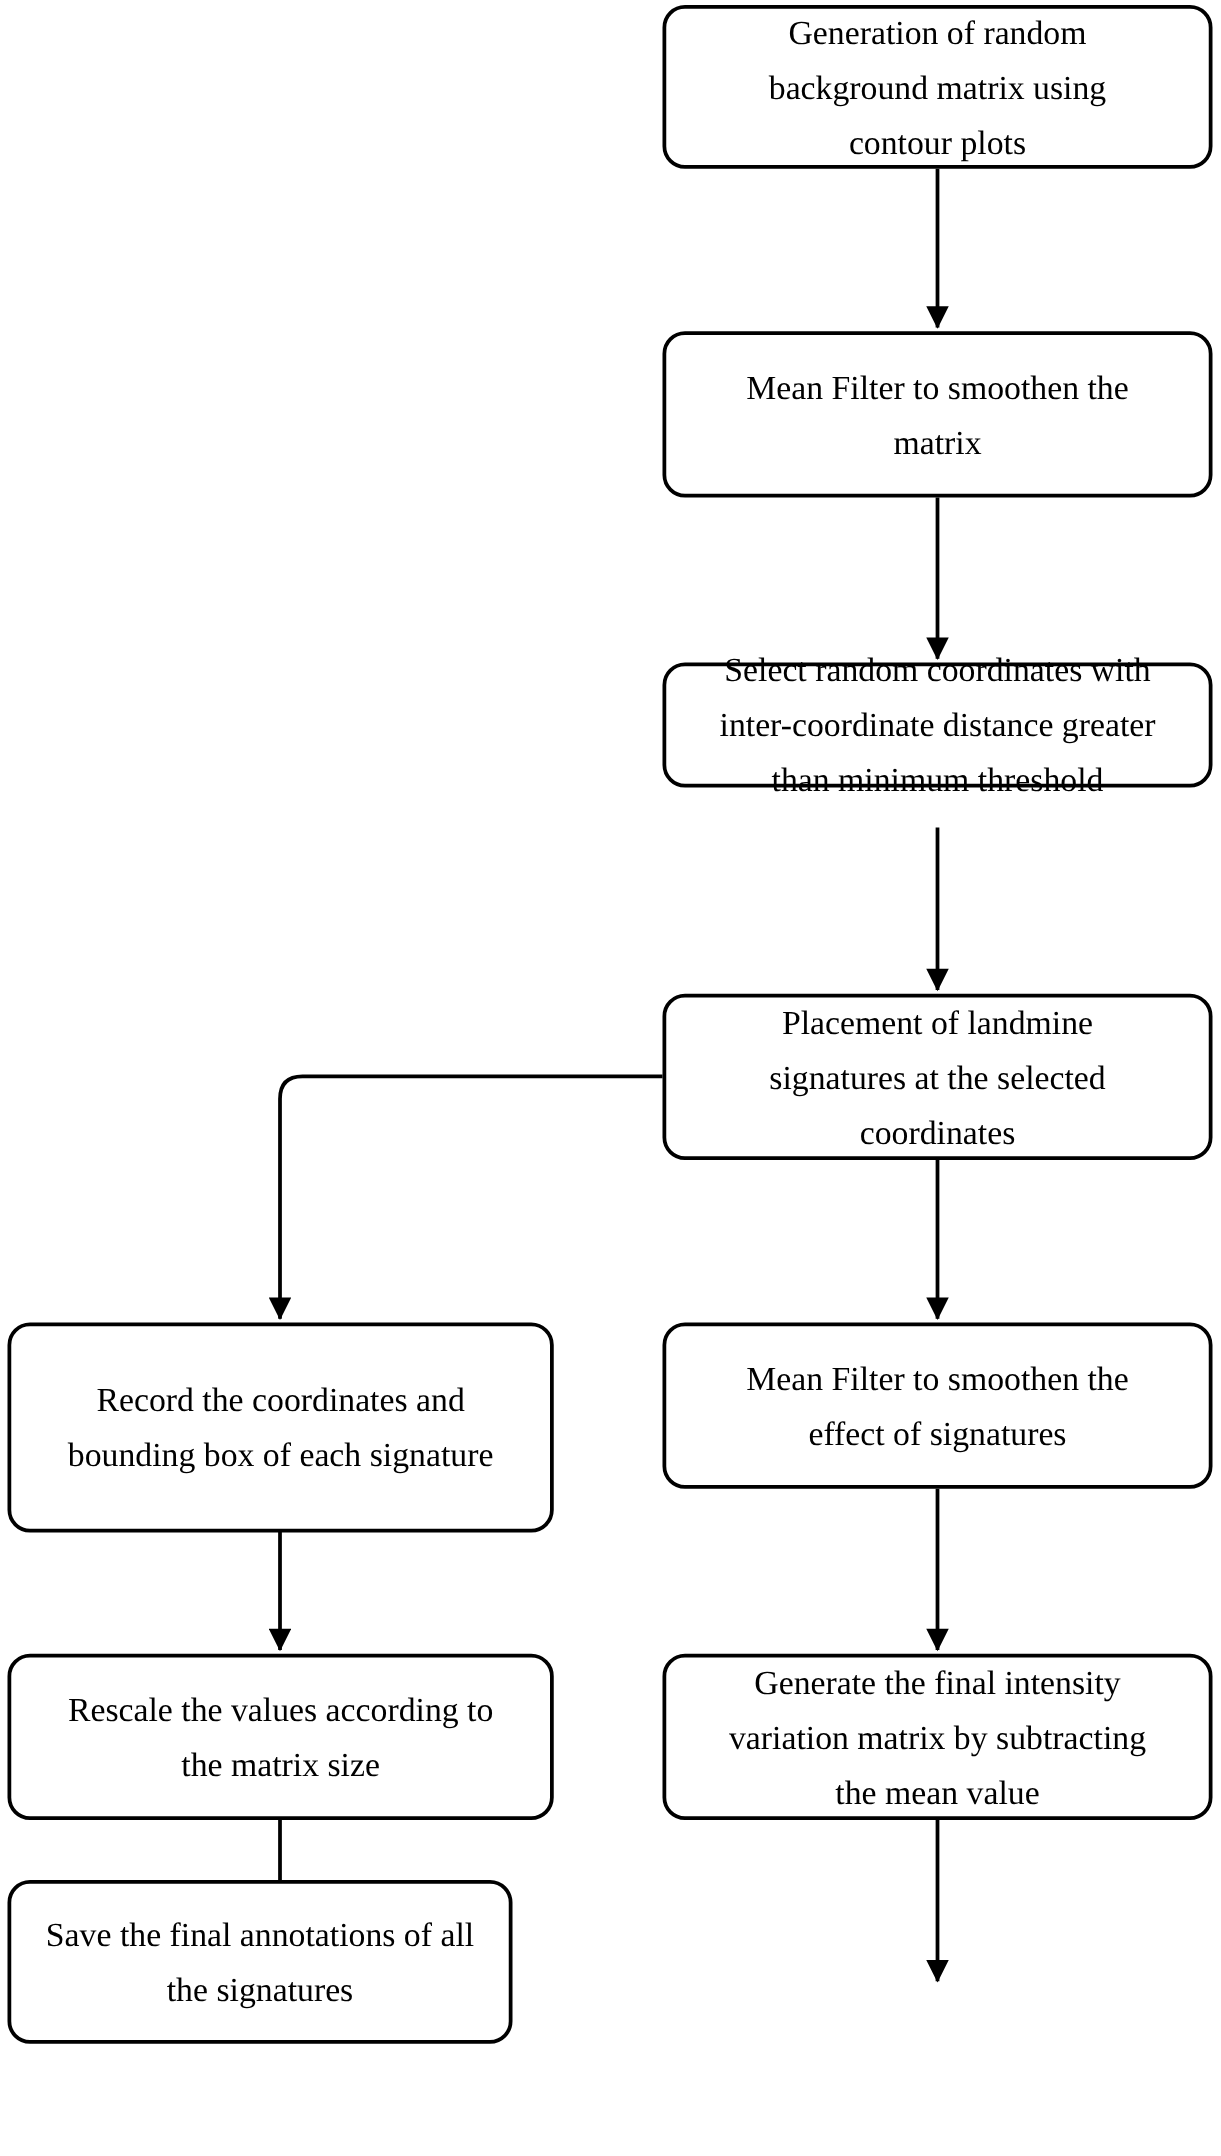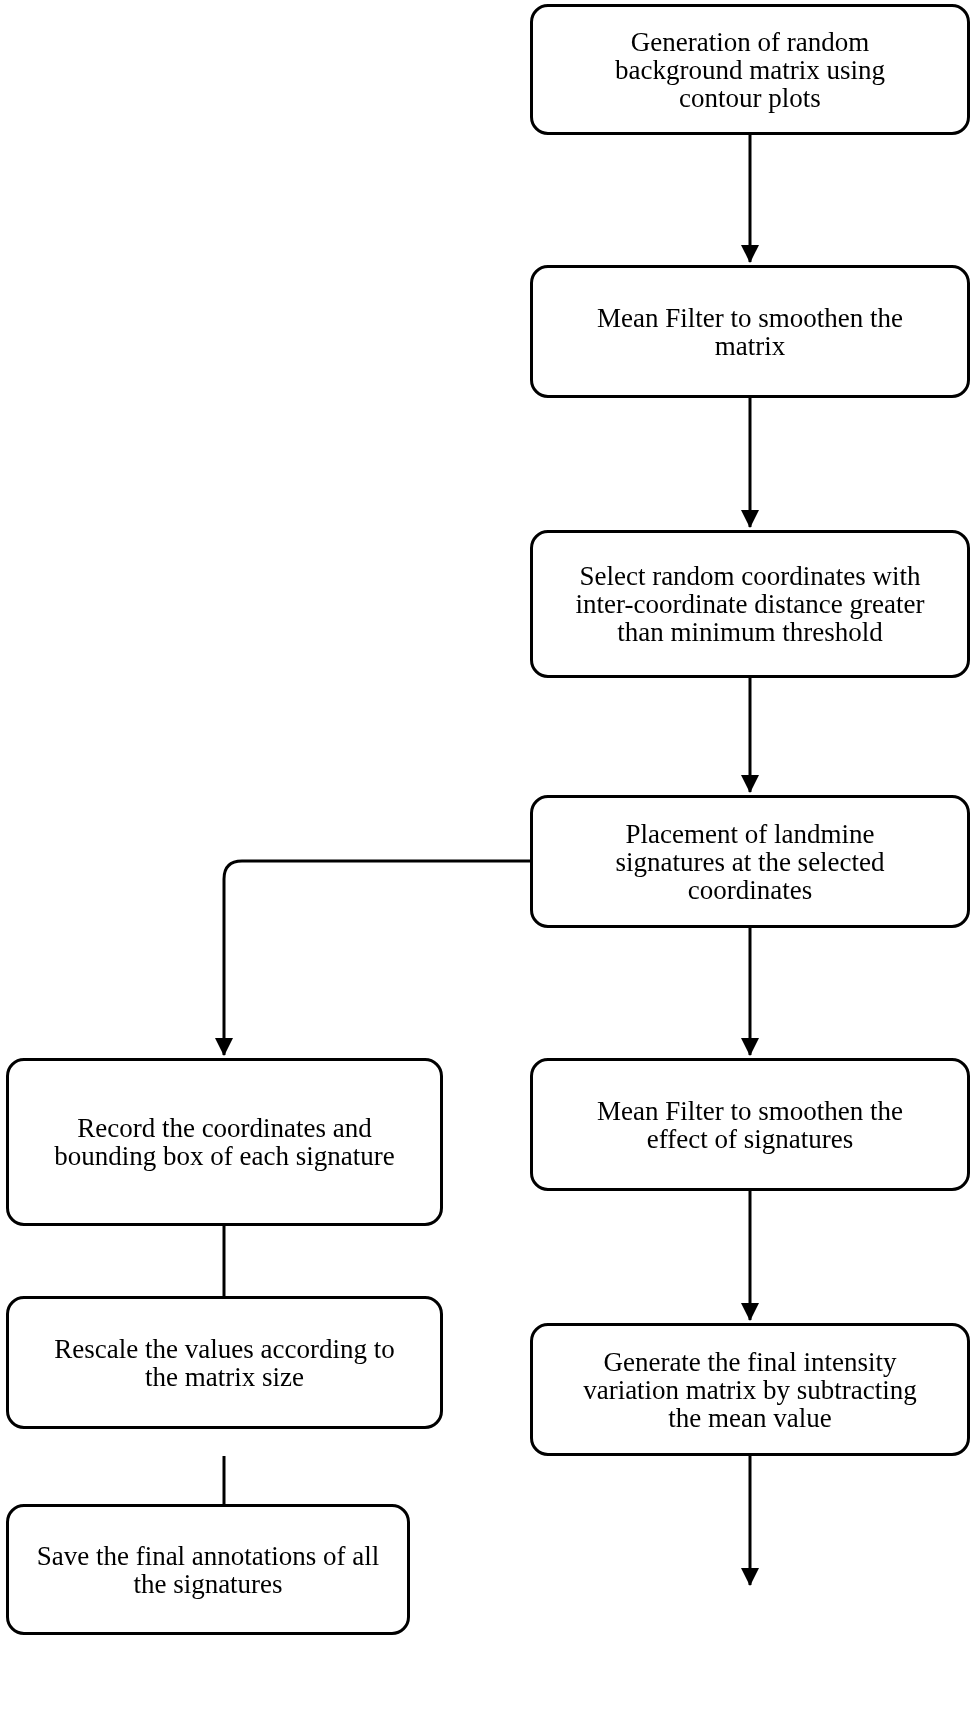--- a/index.html
+++ b/index.html
@@ -25,36 +25,36 @@
     position: absolute;
     box-sizing: border-box;
     border: 3px solid #000000;
     border-radius: 18px;
     background: #ffffff;
     display: flex;
     align-items: center;
     justify-content: center;
     text-align: center;
     font-size: 27px;
-    line-height: 28px;
+    line-height: 44px;
     color: #000000;
     white-space: pre-line;
     padding: 2px 4px;
   }
   
   #n0 { left: 530px; top: 4px;    width: 440px; height: 131px; }
   #n1 { left: 530px; top: 265px;  width: 440px; height: 133px; }
-  #n2 { left: 530px; top: 530px;  width: 440px; height: 148px; }
+  #n2 { left: 530px; top: 530px;  width: 440px; height: 100px; }
   #n3 { left: 530px; top: 795px;  width: 440px; height: 133px; }
   #n5 { left: 530px; top: 1058px; width: 440px; height: 133px; }
   #n7 { left: 530px; top: 1323px; width: 440px; height: 133px; }
   #n9 { left: 530px; top: 1588px; width: 440px; height: 131px; }
   
   #n4 { left: 6px;   top: 1058px; width: 437px; height: 168px; }
-  #n6 { left: 6px;   top: 1296px; width: 437px; height: 133px; }
+  #n6 { left: 6px;   top: 1323px; width: 437px; height: 133px; }
   #n8 { left: 6px;   top: 1504px; width: 404px; height: 131px; }
 </style>
 </head>
 <body>
 
 <div class="canvas">
 
   <svg class="edges" width="977" height="1725" viewBox="0 0 977 1725">
     <defs>
       <marker id="arrowhead" viewBox="0 0 10 10" refX="9.5" refY="5" markerWidth="8" markerHeight="6" orient="auto">

